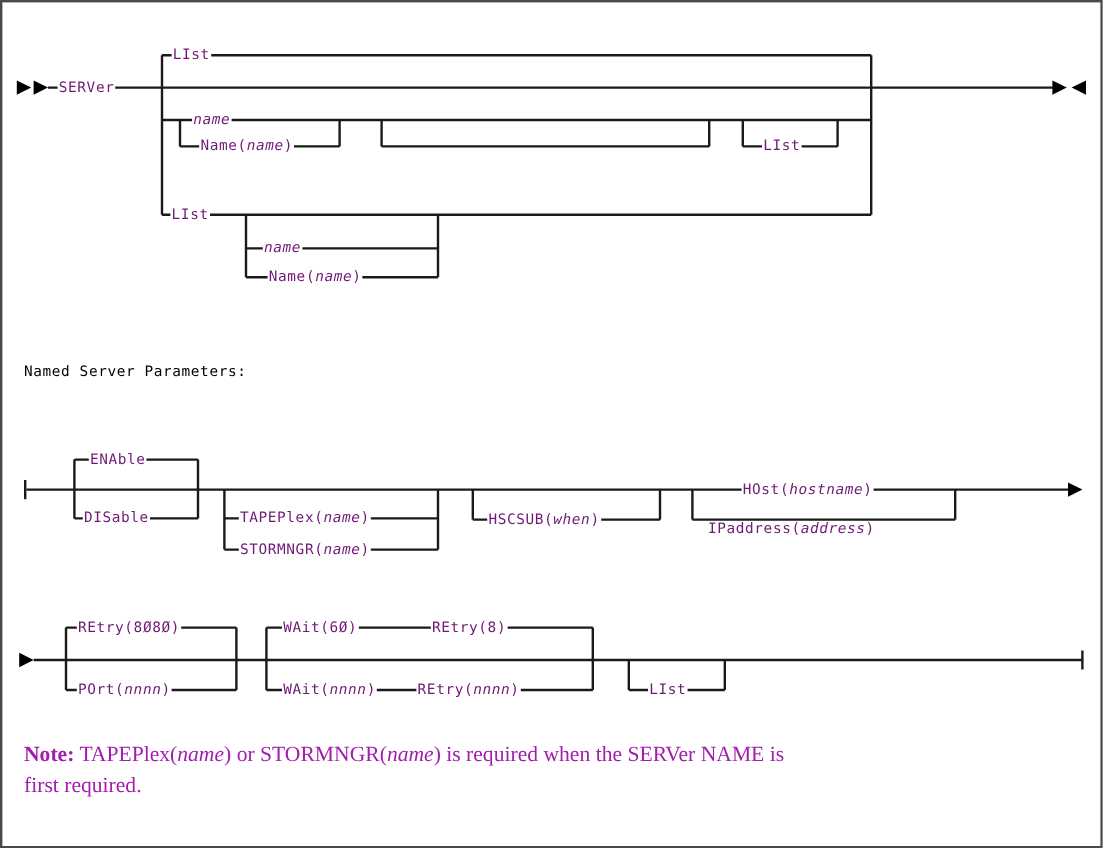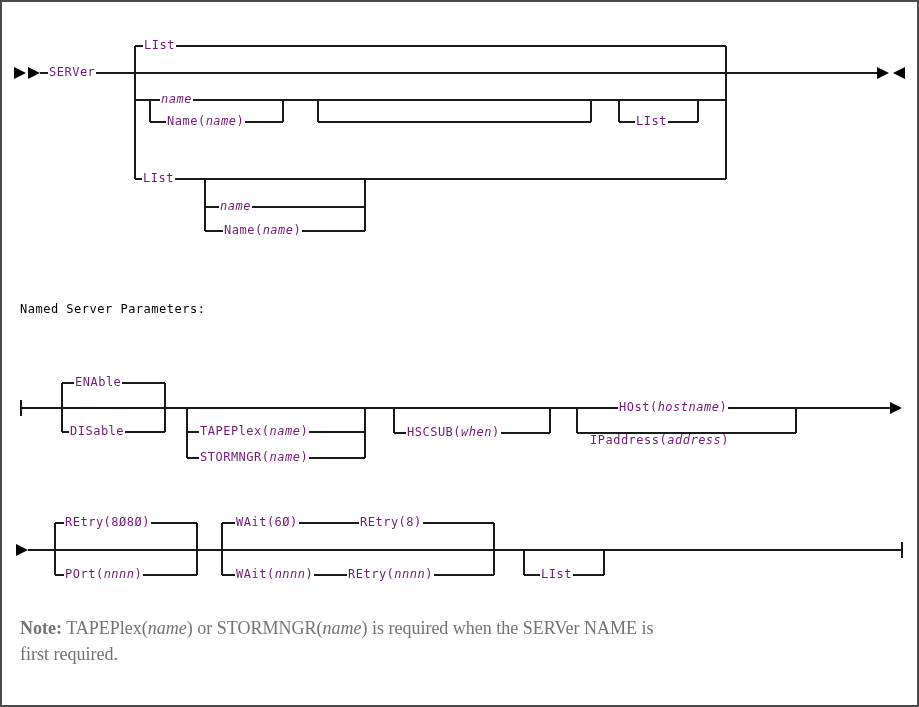--- a/index.html
+++ b/index.html
@@ -34,21 +34,21 @@
     letter-spacing:0.5px;
     color:#000;
     white-space:pre;
   }
   .note{
     position:absolute;
     z-index:2;
     font-family:"Liberation Serif", serif;
     font-size:18px;
     line-height:26px;
-    color:#737373;
+    color:#a21caf;
     white-space:pre-wrap;
   }
   .note b{font-weight:bold;}
   .note i{font-style:italic;}
 </style>
 </head>
 <body>
 
 <div id="stage">
 

